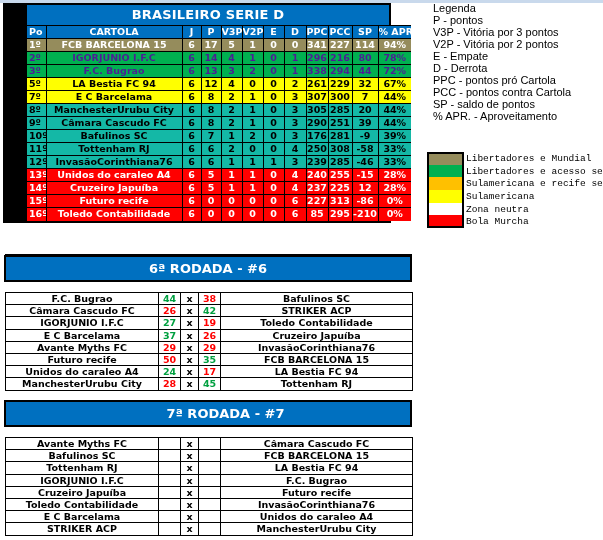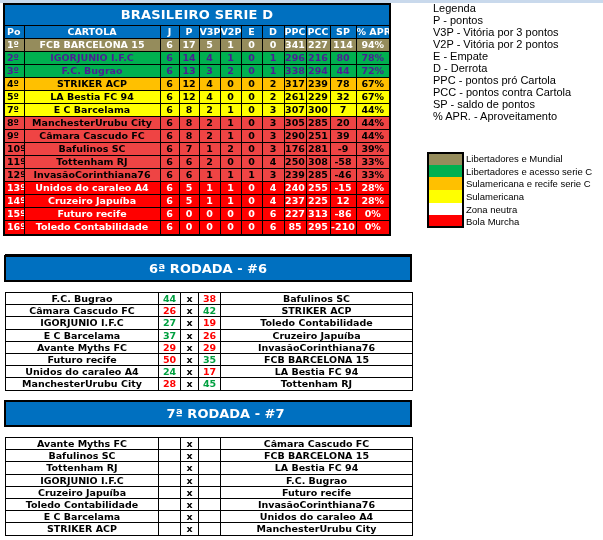--- a/index.html
+++ b/index.html
@@ -1,46 +1,46 @@
 <!DOCTYPE html>
 <html><head>
 <meta charset="utf-8">
 <style>
   * { box-sizing: border-box; margin: 0; padding: 0; }
   html, body { width: 603px; height: 540px; background: #ffffff; overflow: hidden; }
   body { position: relative; font-family: "DejaVu Sans", sans-serif; }
   .top-strip { position: absolute; left: 0; top: 0; width: 603px; height: 3px; background: #c9d9ec; }
 
   
-  .standings { position: absolute; left: 3px; top: 3px; width: 388px; border: 2px solid #000; background: #000; }
+  .standings { position: absolute; left: 3px; top: 3px; width: 388px; border: 2px solid #000; background: #000; padding-left: 22px; }
   .standings-title { height: 20px; background: #0070c0; color: #fff; font-weight: bold; font-size: 13px;
     text-align: center; line-height: 20px; letter-spacing: 0.2px; }
   table.st { border-collapse: collapse; width: 384px; table-layout: fixed; }
   table.st td { height: 13px; font-size: 9.5px; font-weight: bold; text-align: center; line-height: 12px;
     border-left: 1px solid #000; border-top: 1px solid #000; white-space: nowrap; overflow: hidden; padding: 0; }
   table.st tr td:first-child { border-left: none; text-align: left; padding-left: 2px; }
   table.st tr.hdr td { background: #0070c0; color: #fff; font-size: 9.5px; }
   .c-lib { background: #958c5c; color: #fff; }
   .c-libc { background: #00b050; color: #4c1d95; }
   .c-sulc { background: #ffc000; color: #000; }
   .c-sul { background: #ffff00; color: #000; }
-  .c-neu { background: #ef4444; color: #000; margin-top: 16px; }
+  .c-neu { background: #14b8a6; color: #000; margin-top: 16px; }
   .c-red { background: #ff0000; color: #fff; }
 
   
   .legend { position: absolute; left: 433px; top: 2px; font-family: "Liberation Sans", sans-serif; font-size: 11px; color: #000; }
   .legend div { height: 12px; line-height: 12px; white-space: nowrap; }
 
   
   .colorkey { position: absolute; left: 427px; top: 152px; }
   .ck-row { display: flex; align-items: center; height: 12.7px; }
   .ck-swatch { width: 37px; height: 12.7px; border-left: 2px solid #000; border-right: 2px solid #000; }
   .ck-row:first-child .ck-swatch { border-top: 2px solid #000; }
   .ck-row:last-child .ck-swatch { border-bottom: 2px solid #000; }
-  .ck-label { font-family: Liberation Sans, sans-serif; font-size: 9.5px; padding-left: 2px; white-space: nowrap; }
+  .ck-label { font-family: Liberation Mono, monospace; font-size: 9.5px; padding-left: 2px; white-space: nowrap; }
 
   .divider { position: absolute; left: 5px; top: 254px; width: 407px; height: 1px; background: #000; }
 
   
   .banner { position: absolute; left: 4px; width: 408px; height: 27px; background: #0070c0; border: 2px solid #000;
     color: #fff; font-weight: bold; font-size: 13px; text-align: center; line-height: 23px; }
 
   table.rd { position: absolute; left: 5px; width: 407px; border-collapse: collapse; table-layout: fixed; border: 1px solid #000; }
   table.rd td { height: 12.2px; font-size: 9.5px; font-weight: bold; text-align: center; border: 1px solid #000;
     line-height: 11px; padding: 0; white-space: nowrap; overflow: hidden; }
@@ -120,34 +120,20 @@
           <td>13</td>
           <td>3</td>
           <td>2</td>
           <td>0</td>
           <td>1</td>
           <td>338</td>
           <td>294</td>
           <td>44</td>
           <td>72%</td>
         </tr>
-        <tr class="c-sulc">
-          <td>4º</td>
-          <td>STRIKER ACP</td>
-          <td>6</td>
-          <td>12</td>
-          <td>4</td>
-          <td>0</td>
-          <td>0</td>
-          <td>2</td>
-          <td>317</td>
-          <td>239</td>
-          <td>78</td>
-          <td>67%</td>
-        </tr>
         <tr class="c-sul">
           <td>5º</td>
           <td>LA Bestia FC 94</td>
           <td>6</td>
           <td>12</td>
           <td>4</td>
           <td>0</td>
           <td>0</td>
           <td>2</td>
           <td>261</td>

